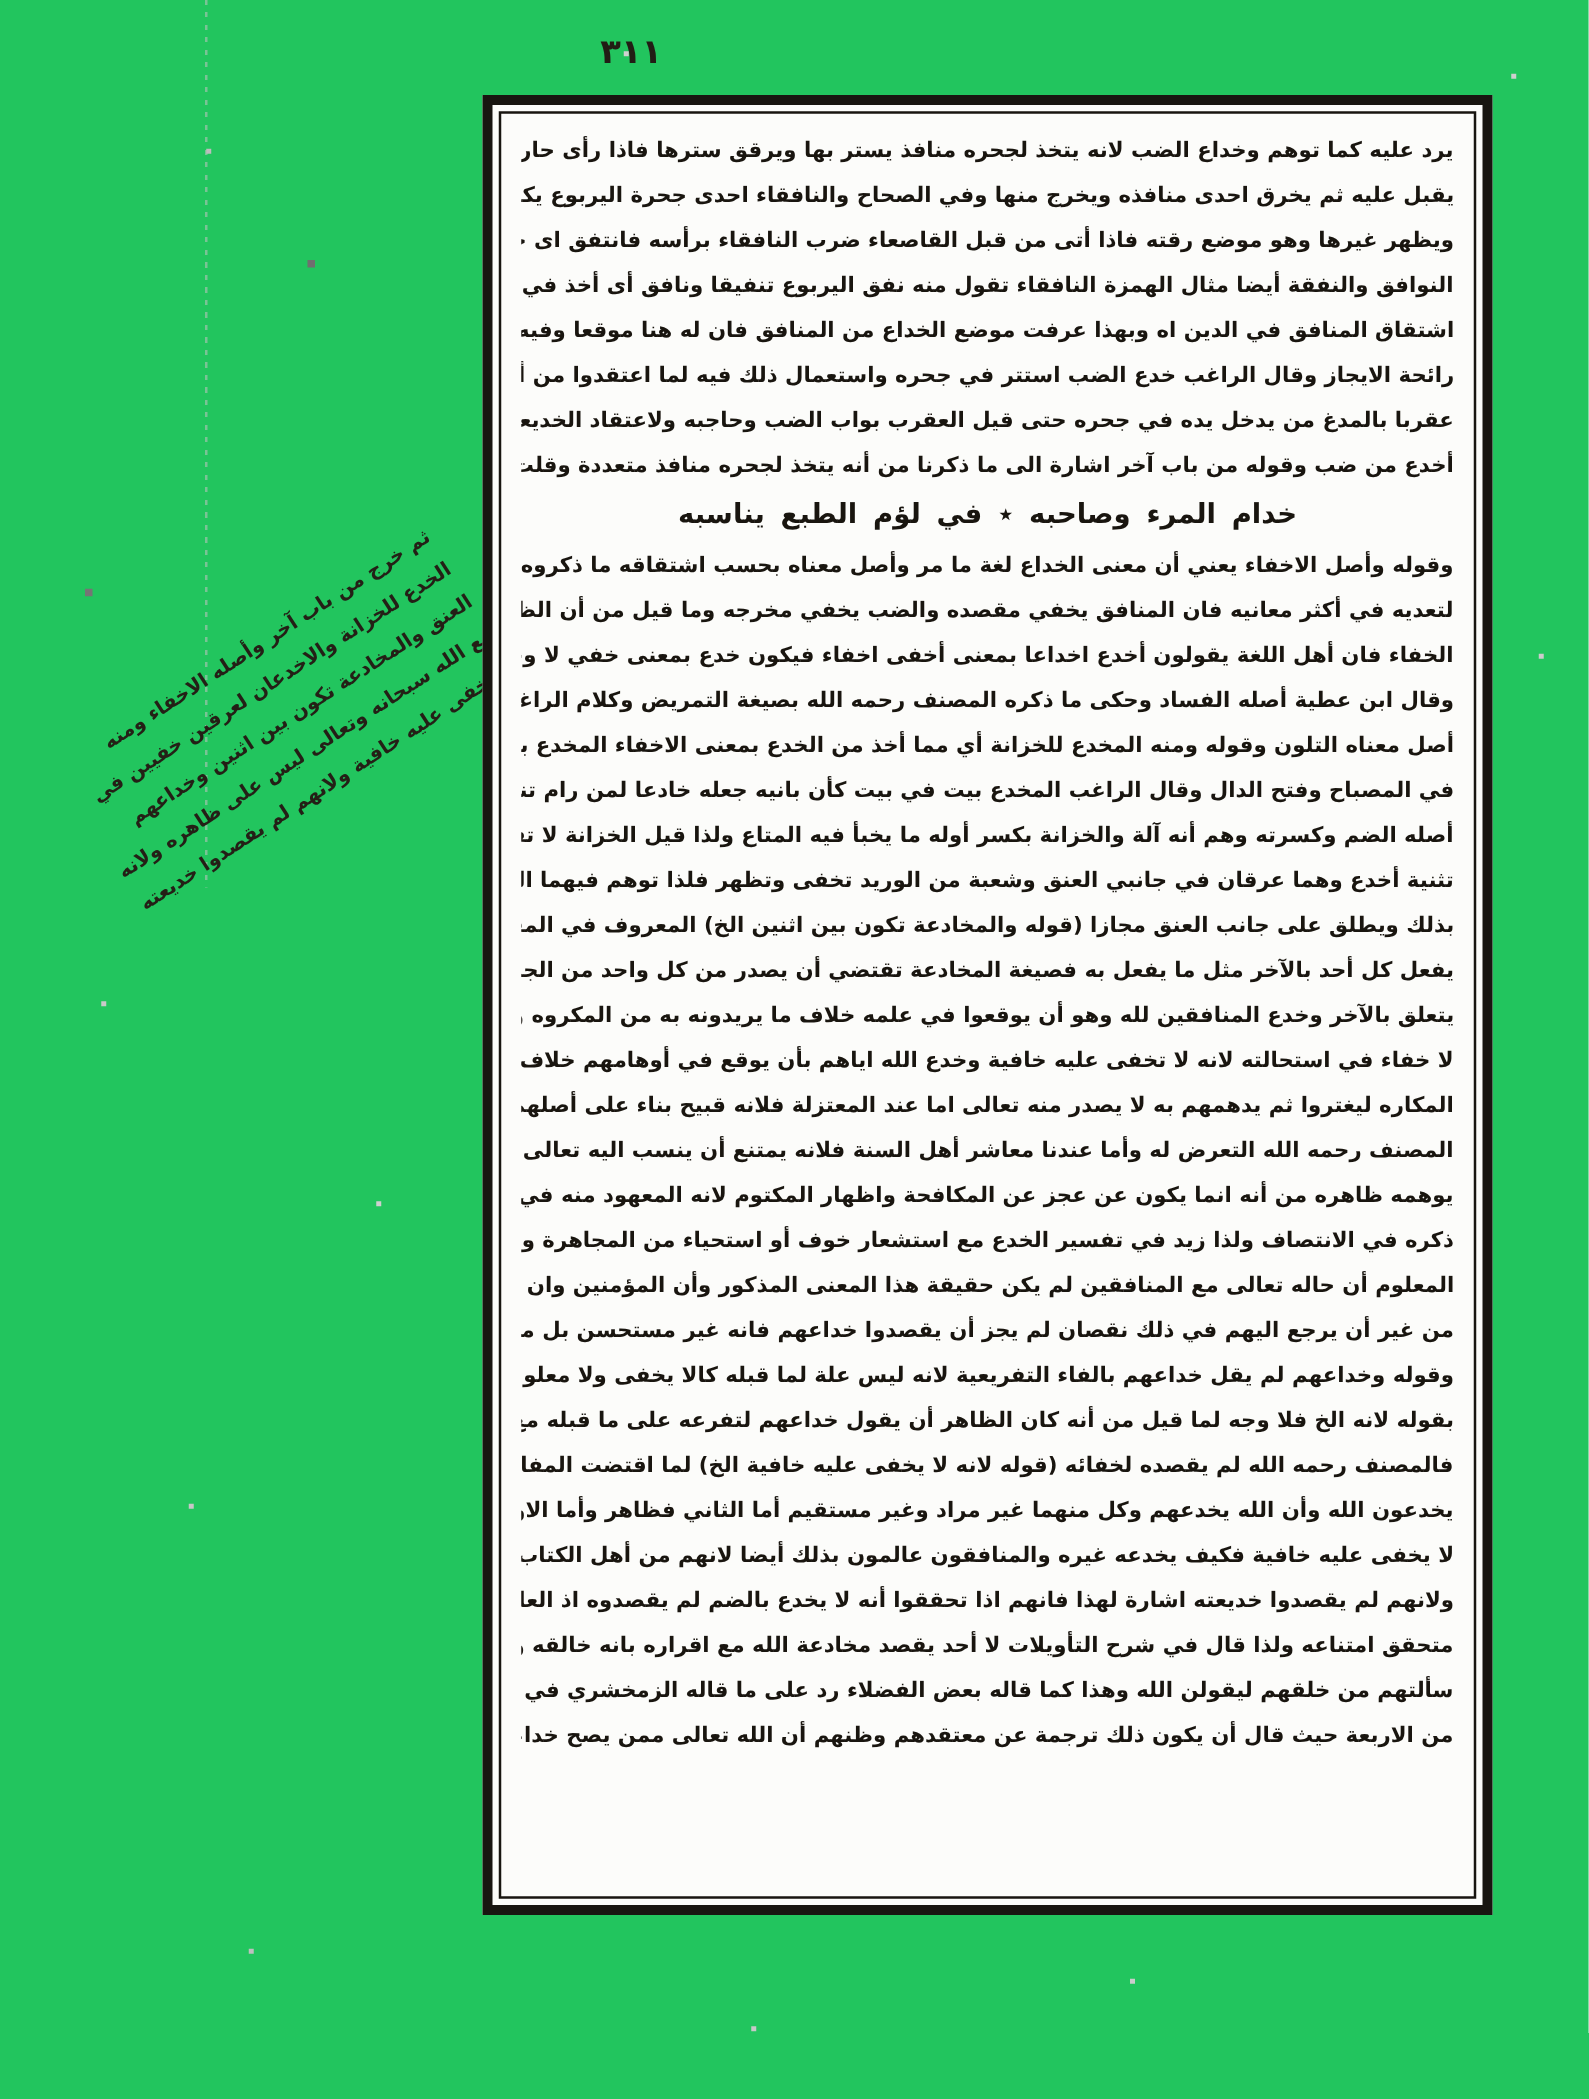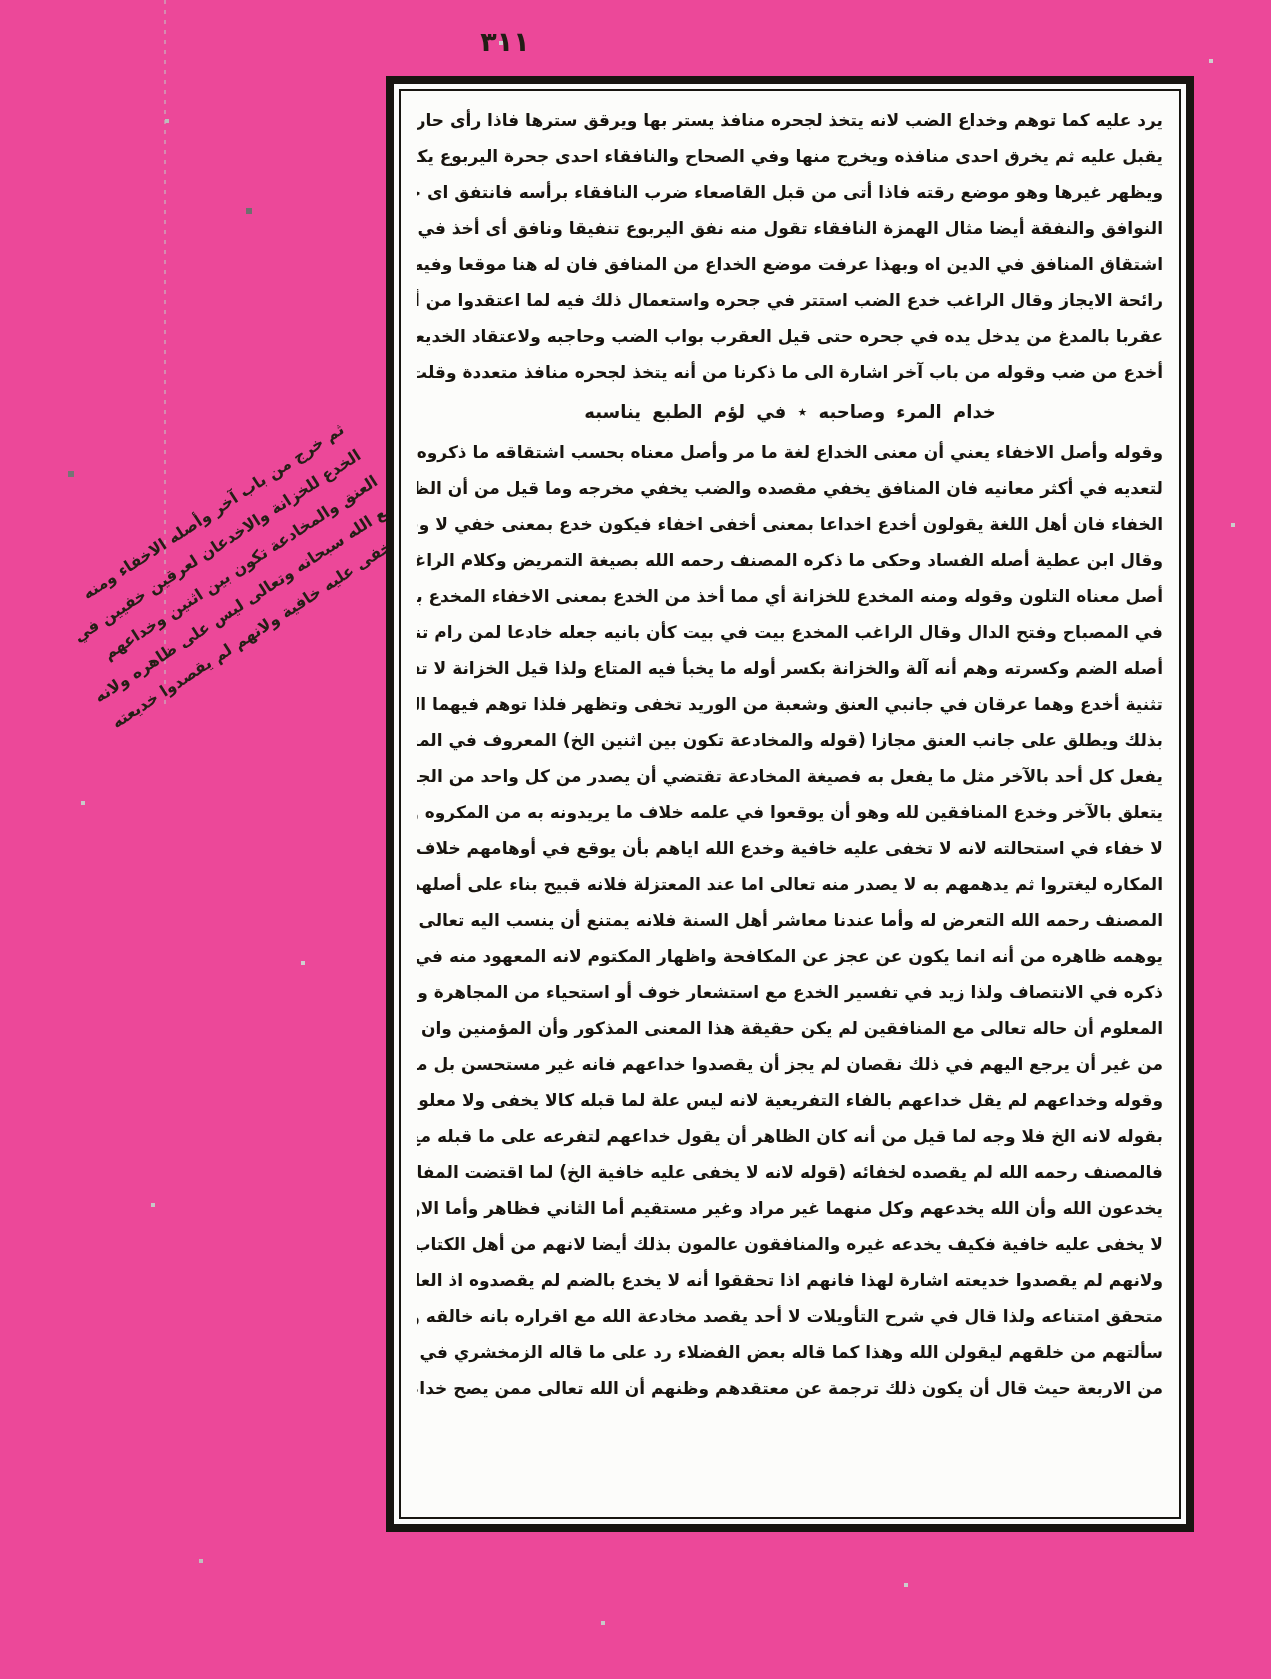--- a/index.html
+++ b/index.html
@@ -1,19 +1,19 @@
 <!DOCTYPE html>
 <html lang="ar"><head>
 <meta charset="utf-8">
 <style>
   html,body{margin:0;padding:0;background:#ffffff;}
   .page{
     position:relative;
     width:1271px;height:1679px;
-    background:#ec4899;
+    background:#22c55e;
     overflow:hidden;
     font-family:"DejaVu Sans",sans-serif;
     color:#1c1813;
   }
   .pagenum{
     position:absolute;top:26px;left:430px;width:150px;
     text-align:center;
     font-size:27px;font-weight:bold;color:#221d15;
     letter-spacing:6px;
   }
@@ -46,21 +46,21 @@
     white-space:nowrap;
     text-align:justify;
     text-align-last:justify;
     overflow:hidden;
   }
   .vline{
     line-height:44px;height:44px;
     text-align:right;text-align-last:center;
     white-space:nowrap;
     word-spacing:5px;
-    font-size:18px;
+    font-size:22px;
   }
   .margin-note{
     position:absolute;left:45px;top:500px;width:360px;
     transform:rotate(-33deg);
     direction:rtl;
     font-weight:bold;
     font-size:16px;color:#241f16;
   }
   .margin-note div{
     line-height:31px;height:31px;white-space:nowrap;

